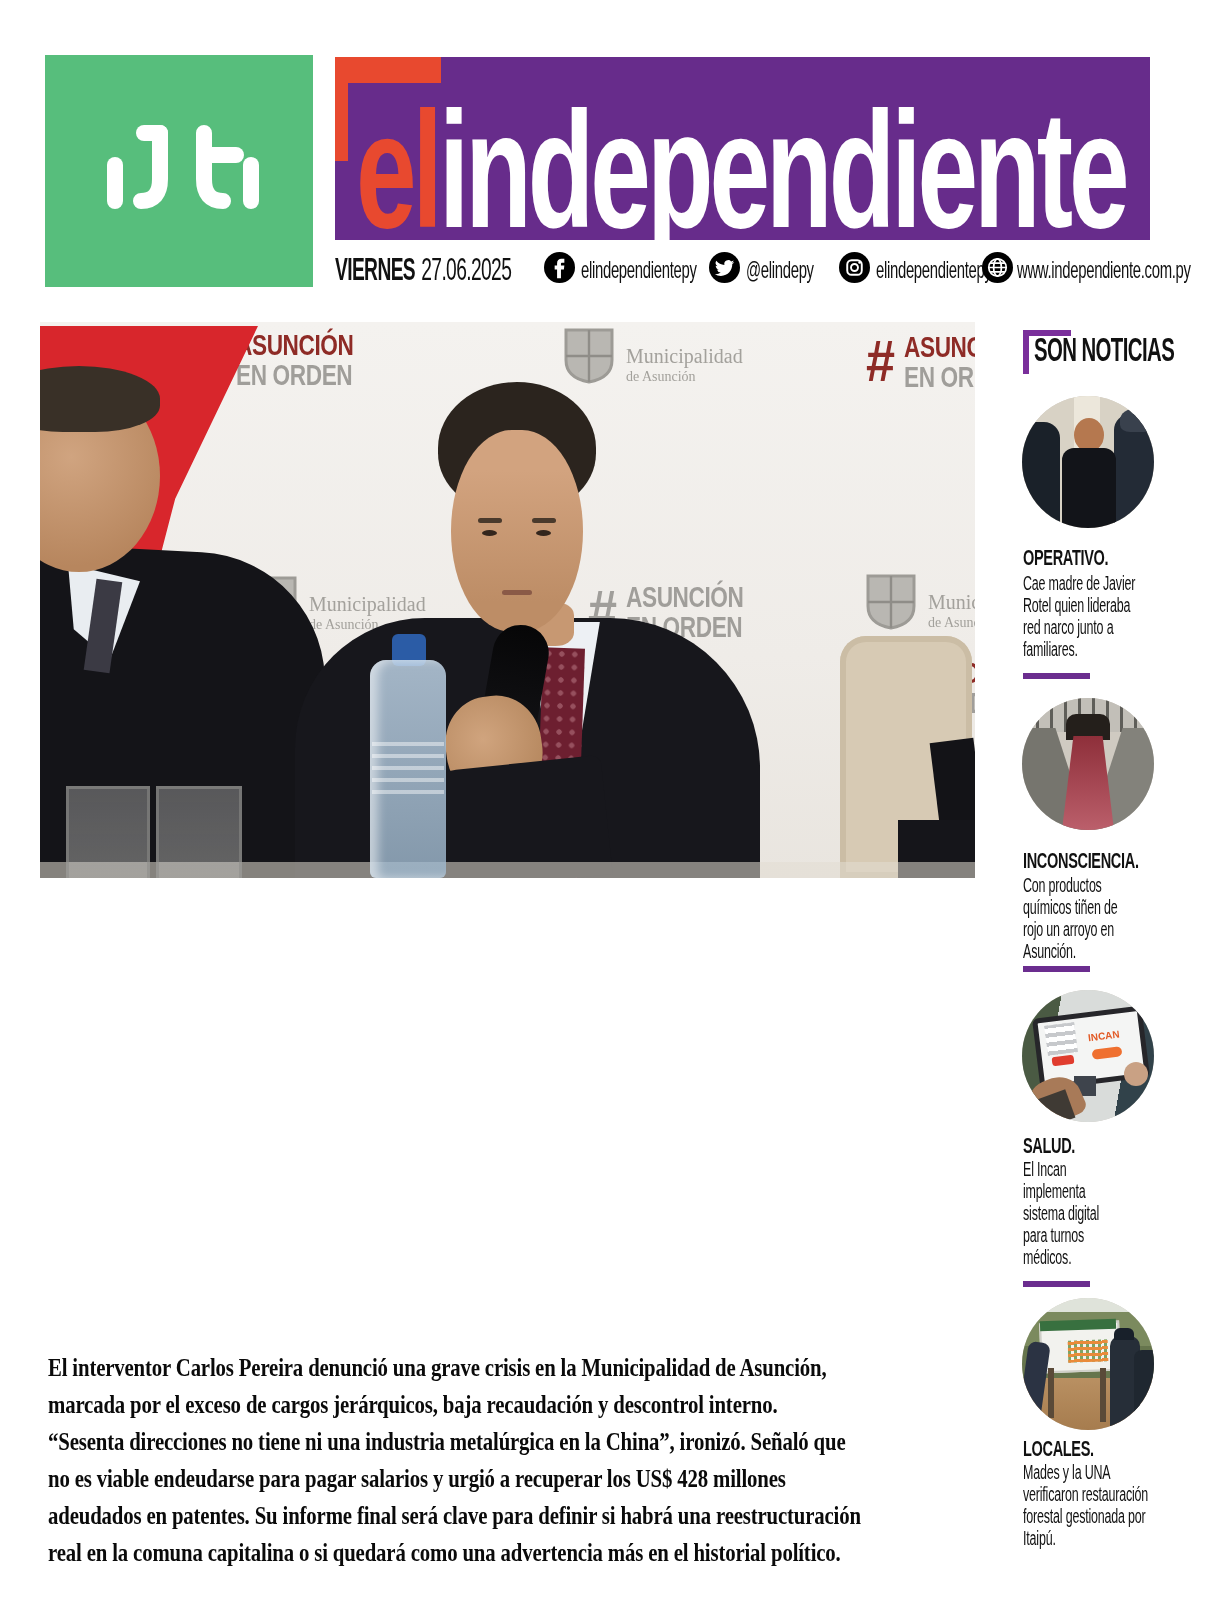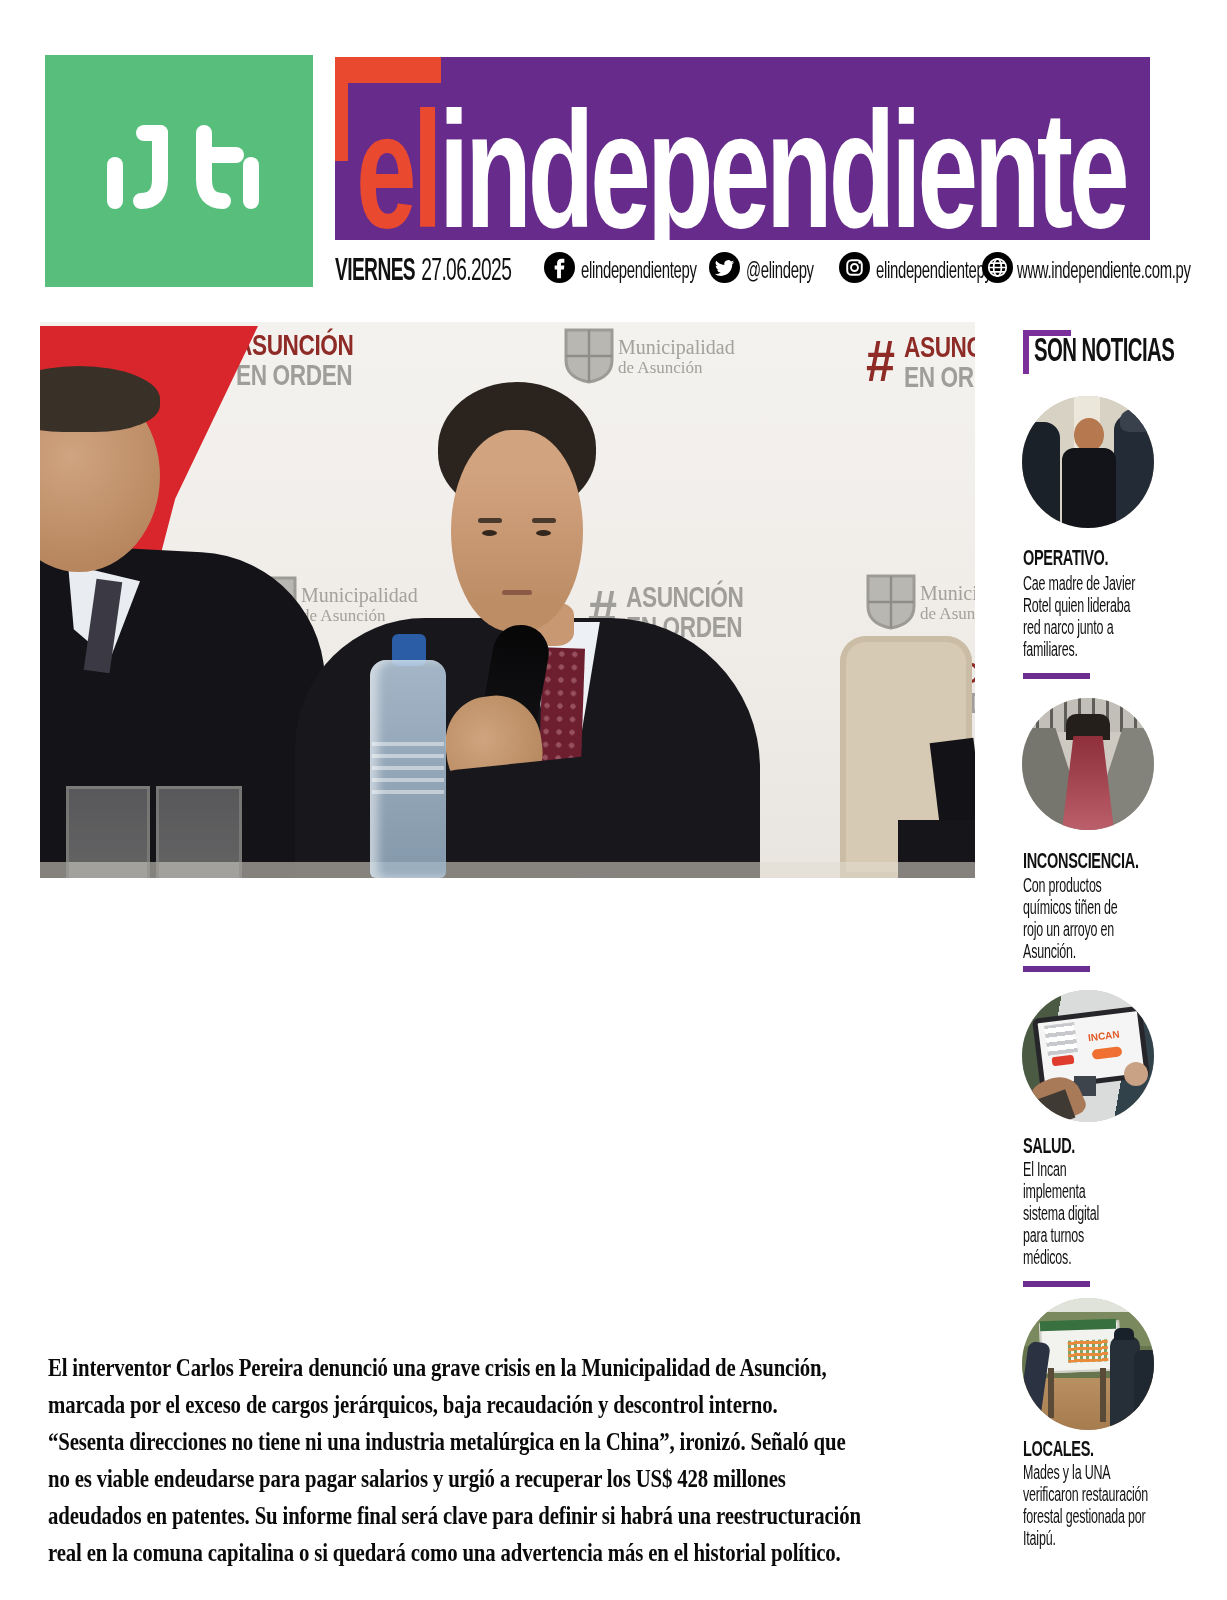--- a/index.html
+++ b/index.html
@@ -28,24 +28,24 @@
   
   .photo{left:40px;top:322px;width:935px;height:556px;overflow:hidden;
          background:linear-gradient(180deg,#f4f2ef 0%,#efece8 60%,#e9e5df 100%);}
   .bk{display:flex;align-items:flex-start;gap:6px;}
   .bk-hash{font-size:58px;line-height:58px;font-weight:800;color:#8E2B26;
            transform:scaleX(0.9);transform-origin:left top;}
   .bk-lines{transform:scaleX(0.78);transform-origin:left top;}
   .bk-l1{font-size:29px;line-height:30px;font-weight:800;color:#8E2B26;letter-spacing:-0.5px;}
   .bk-l2{font-size:29px;line-height:30px;font-weight:800;color:#A09E9A;letter-spacing:-0.5px;}
   .bk.gray .bk-hash,.bk.gray .bk-l1{color:#A09E9A;}
-  .bk-shield{display:flex;align-items:center;gap:2px;}
+  .bk-shield{display:flex;align-items:flex-end;gap:10px;}
   .muni{font-family:"Liberation Serif",serif;color:#A3A19C;}
   .muni .m1{font-size:20px;line-height:22px;}
-  .muni .m2{font-size:17px;line-height:19px;}
+  .muni .m2{font-size:14px;line-height:19px;}
 
   
   .sb-title{left:1034px;top:330px;font-size:34px;font-weight:700;letter-spacing:-1px;
             white-space:nowrap;transform:scaleX(0.6);transform-origin:left top;}
   .sb-brk-top{left:1023px;top:330px;width:48px;height:6px;background:#7A2F9B;}
   .sb-brk-left{left:1023px;top:330px;width:6px;height:44px;background:#7A2F9B;}
   .sb-circle{width:132px;height:132px;border-radius:50%;overflow:hidden;left:1022px;
              background:#cfcac1;}
   .sb-tag{left:1023px;font-size:22px;font-weight:800;letter-spacing:-0.5px;white-space:nowrap;
           transform:scaleX(0.66);transform-origin:left top;}

